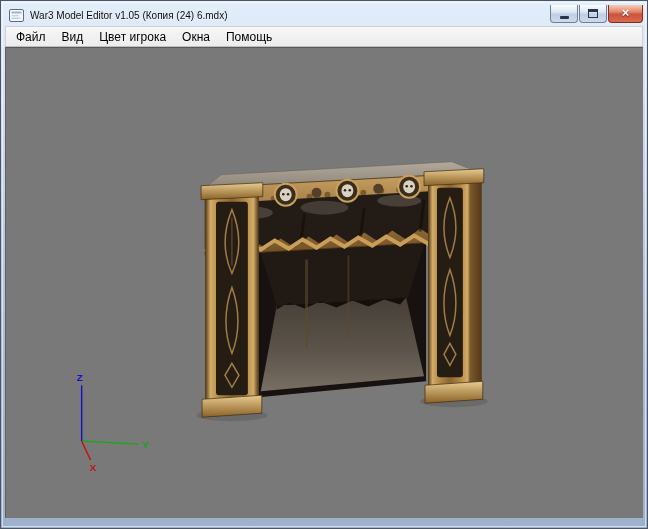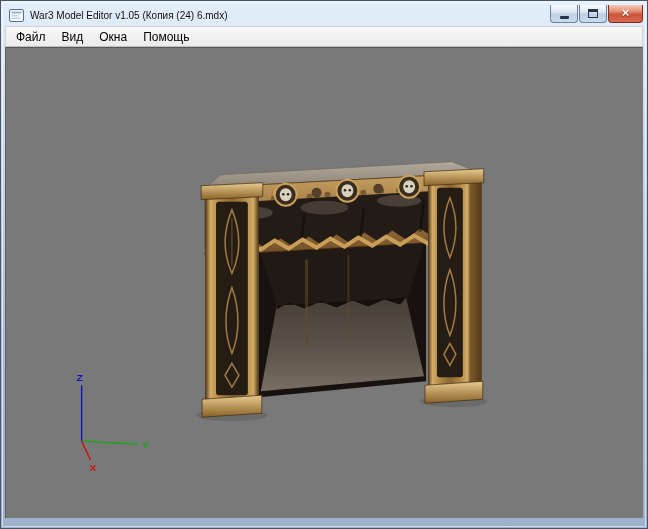--- a/index.html
+++ b/index.html
@@ -89,20 +89,21 @@
       </div>
       <div class="win-btn close">
         <span class="glyph-close">×</span>
       </div>
     </div>
   </div>
 
   <div class="menubar">
     <span class="menu-item">Файл</span>
     <span class="menu-item">Вид</span>
+    <span class="menu-item">Цвет игрока</span>
     <span class="menu-item">Окна</span>
     <span class="menu-item">Помощь</span>
   </div>
 
   <div class="viewport">
     <svg viewBox="0 0 640 471" preserveAspectRatio="none">
       <defs>
         <linearGradient id="gTop" x1="0" y1="114" x2="0" y2="142" gradientUnits="userSpaceOnUse">
           <stop offset="0" stop-color="#b2a99c"></stop>
             <stop offset="1" stop-color="#8c8377"></stop>

